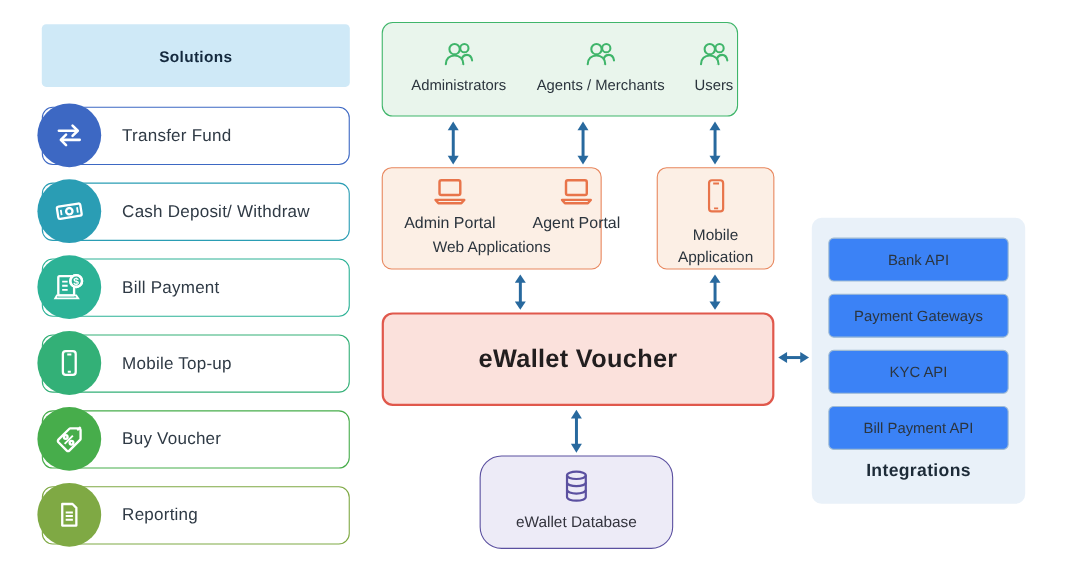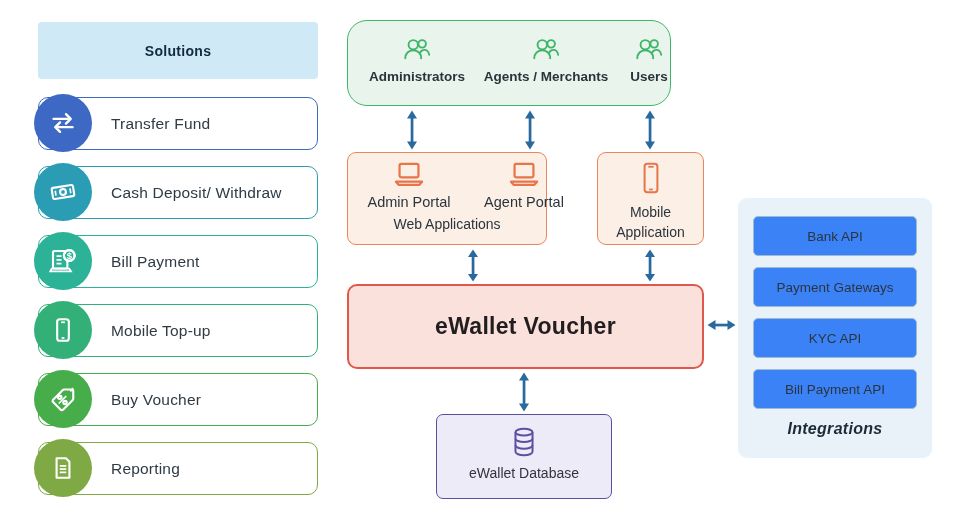--- a/index.html
+++ b/index.html
@@ -24,21 +24,21 @@
   }
   .pill-circle {
     left:34px; width:58px; height:58px; border-radius:50%;
     display:flex; align-items:center; justify-content:center;
   }
   .pill-circle svg { display:block; }
 
   
   .actors-box {
     left:347px; top:20px; width:324px; height:86px; background:#e9f5ec;
-    border:1.6px solid #3fb56a; border-radius:20px;font-weight:bold;
+    border:1.6px solid #3fb56a; border-radius:10px;
   }
   .actor-group { position:absolute; top:14px; text-align:center; }
   .actor-group .lbl { display:block; margin-top:3px; font-size:13.5px; color:#2b343d; }
 
   
   .orange-box { background:#fcefe5; border:1.6px solid #e8875e; border-radius:9px; }
   .webapps-box { left:347px; top:152px; width:200px; height:93px; }
   .portal { position:absolute; top:9px; width:110px; text-align:center; }
   .portal .lbl { display:block; margin-top:3px; font-size:14.5px; color:#2b343d; }
   .webapps-title {
@@ -53,39 +53,39 @@
   .ewallet-box {
     left:347px; top:284px; width:357px; height:85px; background:#fbe1dc;
     border:2px solid #e0584c; border-radius:10px;
     display:flex; align-items:center; justify-content:center;
     font-size:23px; font-weight:bold; color:#221e1f; letter-spacing:.3px;
   }
 
   
   .db-box {
     left:436px; top:414px; width:176px; height:85px; background:#edebf7;
-    border:1.6px solid #5b50a0; border-radius:7px; text-align:center;
+    border:1.6px solid #5b50a0; border-radius:20px; text-align:center;
   }
   .db-box .icon-wrap { margin-top:11px; }
   .db-lbl { display:block; margin-top:3px; font-size:14px; color:#33333d; }
 
   
   .integrations-panel {
     left:738px; top:198px; width:194px; height:260px; background:#e9f1f9;
     border-radius:9px;
   }
   .api-box {
     position:absolute; left:15px; width:164px; height:40px; background:#3b82f6;
     border:1px solid #9fbbd4; border-radius:5px;
     display:flex; align-items:center; justify-content:center;
     font-size:13.5px; color:#2b3540;
   }
   .integrations-title {
     position:absolute; left:0; right:0; top:222px; text-align:center;
-    font-size:16px; font-weight:bold; color:#1d2b38; letter-spacing:.3px;font-style:italic;
+    font-size:16px; font-weight:bold; color:#1d2b38; letter-spacing:.3px;
   }
 
   .arrow svg { display:block; }
 </style>
 </head>
 <body>
 
 <div class="canvas">
 
   <div class="abs sol-header">

